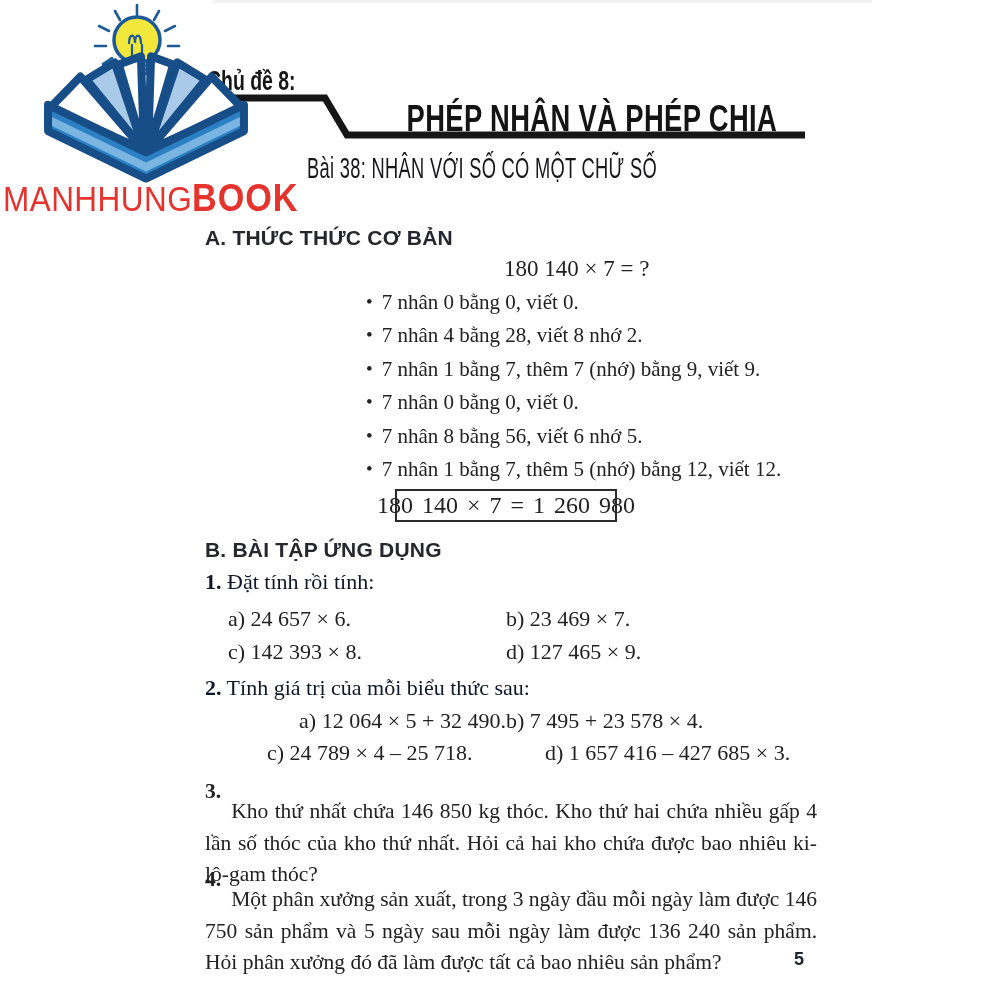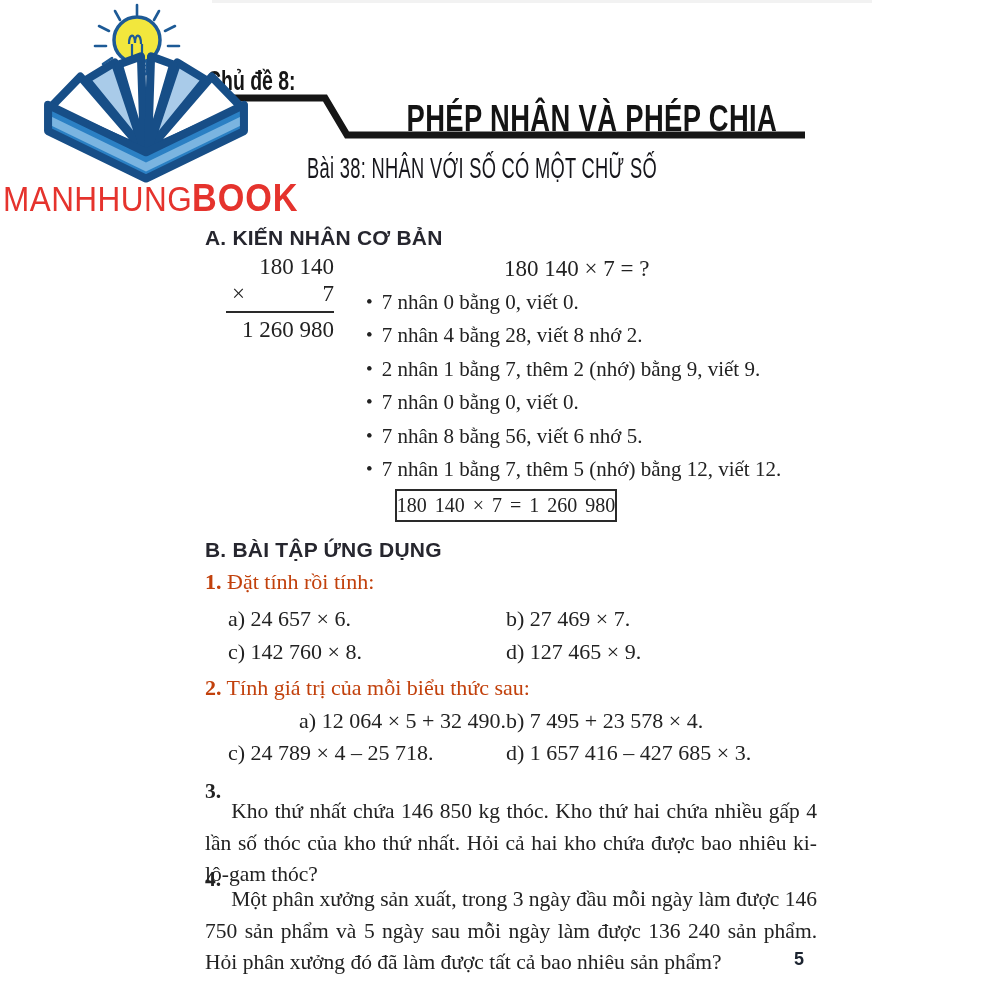--- a/index.html
+++ b/index.html
@@ -58,25 +58,25 @@
 
   .problem { position:absolute; left:463px; top:256px; font-size:23px; color:#222; white-space:nowrap;margin-left:41px; }
 
   .steps { position:absolute; left:366px; top:292px; list-style:none; }
   .steps li { font-size:21px; line-height:21px; margin-bottom:12.4px; white-space:nowrap; color:#222; }
   .steps li::before { content:"•"; font-size:19px; margin-right:9px; position:relative; top:-1px; }
 
   .result-box {
     position:absolute; left:395px; top:489px; width:222px; height:33px;
     border:2px solid #2a2a2a; display:flex; align-items:center; justify-content:center;
-    font-size:20px; color:#222; word-spacing:3px; white-space:nowrap;
-  }
-
-  
-  .ex-line { position:absolute; left:205px; font-size:22px; color:#c2410c; white-space:nowrap; }
+    font-size:24px; color:#222; word-spacing:3px; white-space:nowrap;
+  }
+
+  
+  .ex-line { position:absolute; left:205px; font-size:22px; color:#0f172a; white-space:nowrap; }
   .ex-line .num { font-weight:700; }
   .ex-row { position:absolute; left:228px; width:570px; display:flex; font-size:22px; color:#222; }
   .ex-row .cell1 { flex:0 0 278px; white-space:nowrap; }
   .ex-row .cell2 { white-space:nowrap; }
   .ex-para { position:absolute; left:205px; width:612px; font-size:21.5px; line-height:31.5px; color:#222; }
   .ex-para .num { font-weight:700; float:left; margin-right:10px; }
   .ex-para .txt { text-align:justify; display:block;margin-top:20px; }
   .page-number {
     position:absolute; left:794px; top:949px;
     font-family:"Liberation Sans","DejaVu Sans",sans-serif;
@@ -136,68 +136,60 @@
       <path d="M132,12 L110,4 L107,97 Z" fill="#ffffff"></path>
       <path d="M8,52 L105,99 L202,52 L202,78 L105,125 L8,78 Z" fill="#2b80c4"></path>
     </g>
     <path d="M12,64 L105,109 L198,64 L198,73 L105,118 L12,73 Z" fill="#7ab4e0"></path>
   </svg>
 
   <div class="brand">
     <span class="primary">MANHHUNG</span><span class="secondary">BOOK</span>
   </div>
 
-  <div class="sec-heading" style="top:226px;">A. KIẾN NHÂN CƠ BẢN</div>
-
-  <div class="vmult">
-    <div class="row1">180 140</div>
-    <div class="row2">
-      <span>×</span>
-      <span>7</span>
-    </div>
-    <div class="row3">1 260 980</div>
-  </div>
+  <div class="sec-heading" style="top:226px;">A. THỨC THỨC CƠ BẢN</div>
+
 
   <div class="problem">180 140 × 7 = ?</div>
 
   <ul class="steps">
     <li>7 nhân 0 bằng 0, viết 0.</li>
     <li>7 nhân 4 bằng 28, viết 8 nhớ 2.</li>
-    <li>2 nhân 1 bằng 7, thêm 2 (nhớ) bằng 9, viết 9.</li>
+    <li>7 nhân 1 bằng 7, thêm 7 (nhớ) bằng 9, viết 9.</li>
     <li>7 nhân 0 bằng 0, viết 0.</li>
     <li>7 nhân 8 bằng 56, viết 6 nhớ 5.</li>
     <li>7 nhân 1 bằng 7, thêm 5 (nhớ) bằng 12, viết 12.</li>
   </ul>
 
   <div class="result-box">180 140 × 7 = 1 260 980</div>
 
   <div class="sec-heading" style="top:538px;">B. BÀI TẬP ỨNG DỤNG</div>
 
   <div class="ex-line" style="top:569px;">
     <span class="num">1.</span>
     <span>Đặt tính rồi tính:</span>
   </div>
   <div class="ex-row" style="top:606px;">
     <span class="cell1">a) 24 657 × 6.</span>
-    <span class="cell2">b) 27 469 × 7.</span>
+    <span class="cell2">b) 23 469 × 7.</span>
   </div>
   <div class="ex-row" style="top:639px;">
-    <span class="cell1">c) 142 760 × 8.</span>
+    <span class="cell1">c) 142 393 × 8.</span>
     <span class="cell2">d) 127 465 × 9.</span>
   </div>
 
   <div class="ex-line" style="top:675px;">
     <span class="num">2.</span>
     <span>Tính giá trị của mỗi biểu thức sau:</span>
   </div>
   <div class="ex-row" style="top:708px;text-align:right;">
     <span class="cell1">a) 12 064 × 5 + 32 490.</span>
     <span class="cell2">b) 7 495 + 23 578 × 4.</span>
   </div>
-  <div class="ex-row" style="top:740px;">
+  <div class="ex-row" style="top:740px;margin-left:39px;">
     <span class="cell1">c) 24 789 × 4 – 25 718.</span>
     <span class="cell2">d) 1 657 416 – 427 685 × 3.</span>
   </div>
 
   <div class="ex-para" style="top:776px;">
     <span class="num">3.</span>
     <span class="txt">Kho thứ nhất chứa 146 850 kg thóc. Kho thứ hai chứa nhiều gấp 4 lần số thóc của kho thứ nhất. Hỏi cả hai kho chứa được bao nhiêu ki-lô-gam thóc?</span>
   </div>
 
   <div class="ex-para" style="top:864px;">

